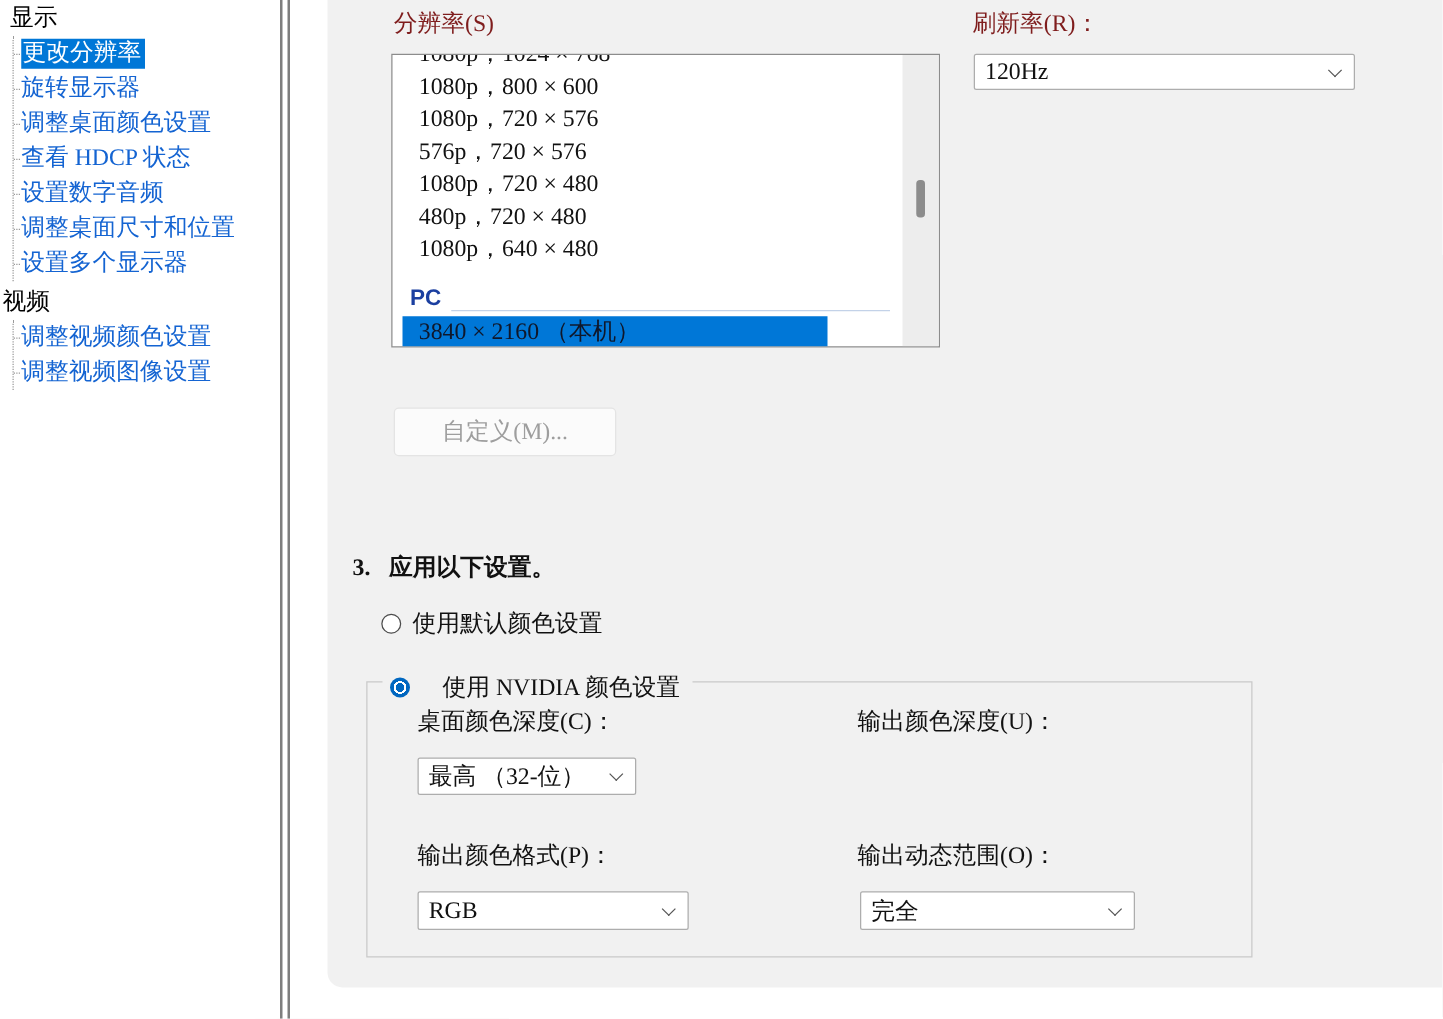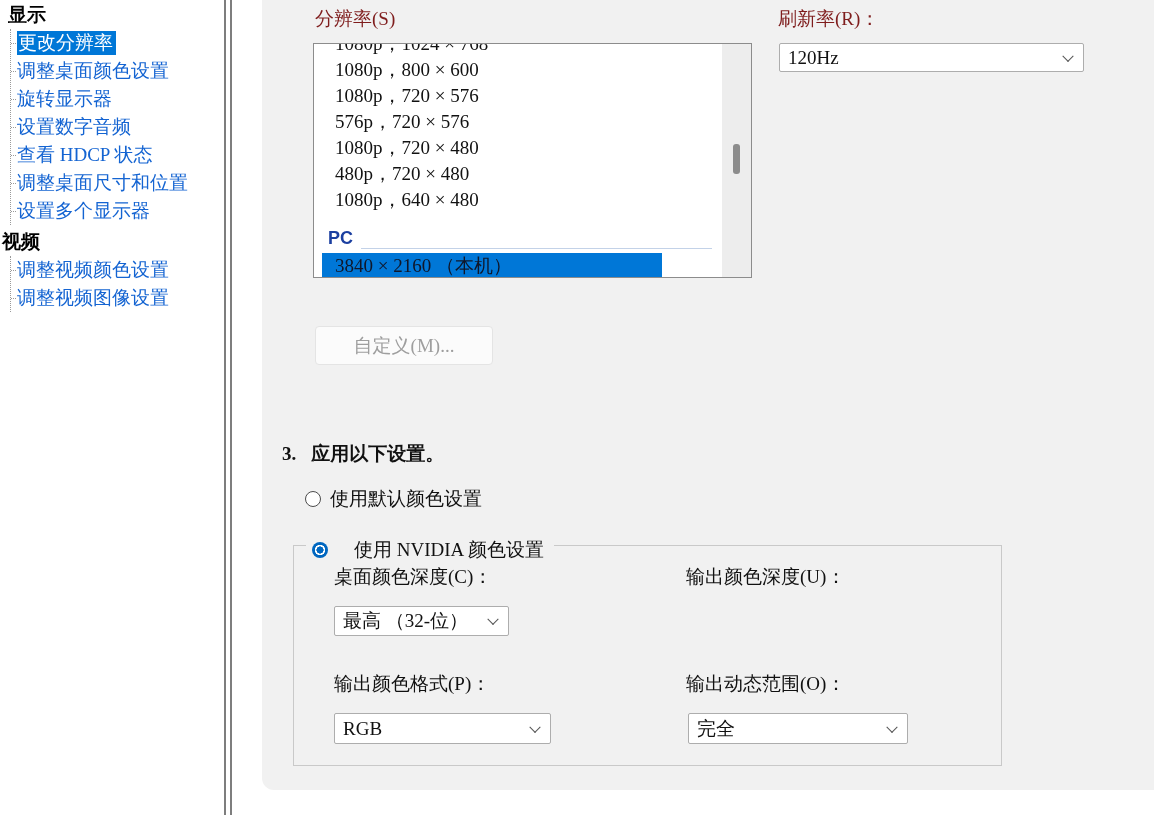--- a/index.html
+++ b/index.html
@@ -13,21 +13,21 @@
   html,body{width:1154px;height:815px;overflow:hidden;}
   body{
     background:#ffffff;
     font-family:"Liberation Serif","DejaVu Serif",serif;
     color:#111;
     position:relative;
     font-size:19px;
   }
   
   .sidebar{position:absolute;left:0;top:0;width:222px;height:815px;background:#fff;padding-top:2px;}
-  .cat-label{font-size:19px;color:#000;padding-left:8px;line-height:26px;font-weight:bold;}
+  .cat-label{font-size:19px;color:#000;padding-left:8px;line-height:26px;}
   .cat-label.second{margin-top:4px;padding-left:2px;}
   ul.tree{list-style:none;margin:1px 0 0 10px;border-left:1px dotted #9a9a9a;}
   ul.tree li{position:relative;line-height:28px;padding-left:6px;white-space:nowrap;}
   ul.tree li::before{content:"";position:absolute;left:0;top:14px;width:5px;border-top:1px dotted #9a9a9a;}
   ul.tree li a{color:var(--link);text-decoration:none;cursor:pointer;}
   ul.tree li.selected a{background:var(--selection);color:#fff;padding:1px 3px 2px 1px;}
   
   .split{position:absolute;top:0;width:2px;height:815px;background:#7E7E7E;}
   .split.s1{left:224px;} .split.s2{left:230px;}
   
@@ -69,24 +69,24 @@
   .dd-p{left:40px;top:167px;width:217px;height:31px;}
   .dd-o{left:394px;top:167px;width:220px;height:31px;}
 </style>
 </head>
 <body>
 
 <div class="sidebar">
   <div class="cat-label">显示</div>
   <ul class="tree">
     <li class="selected"><a>更改分辨率</a></li>
+    <li><a>旋转显示器</a></li>
     <li><a>调整桌面颜色设置</a></li>
-    <li><a>旋转显示器</a></li>
+    <li><a>查看 HDCP 状态</a></li>
     <li><a>设置数字音频</a></li>
-    <li><a>查看 HDCP 状态</a></li>
     <li><a>调整桌面尺寸和位置</a></li>
     <li><a>设置多个显示器</a></li>
   </ul>
   <div class="cat-label second">视频</div>
   <ul class="tree">
     <li><a>调整视频颜色设置</a></li>
     <li><a>调整视频图像设置</a></li>
   </ul>
 </div>
 

